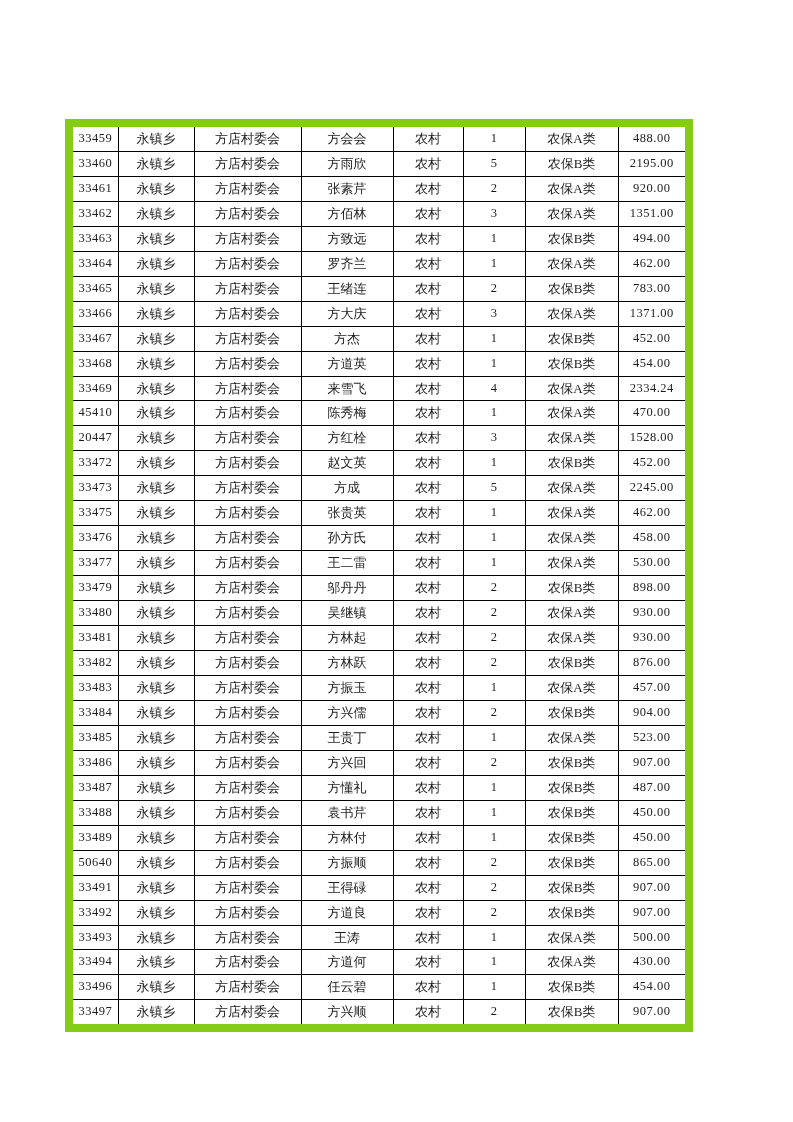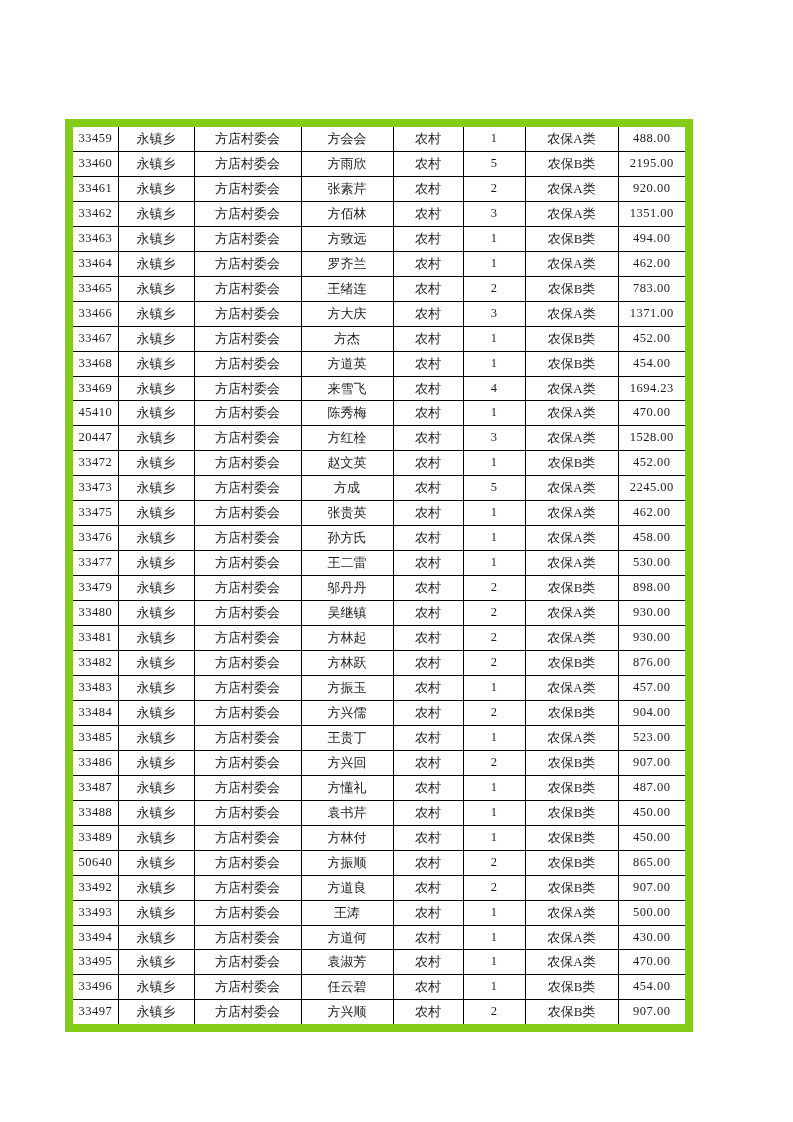--- a/index.html
+++ b/index.html
@@ -169,21 +169,21 @@
           <td class="num">454.00</td>
         </tr>
         <tr>
           <td class="num">33469</td>
           <td>永镇乡</td>
           <td>方店村委会</td>
           <td>来雪飞</td>
           <td>农村</td>
           <td class="num">4</td>
           <td>农保A类</td>
-          <td class="num">1694.23</td>
+          <td class="num">2334.24</td>
         </tr>
         <tr>
           <td class="num">45410</td>
           <td>永镇乡</td>
           <td>方店村委会</td>
           <td>陈秀梅</td>
           <td>农村</td>
           <td class="num">1</td>
           <td>农保A类</td>
           <td class="num">470.00</td>
@@ -362,20 +362,30 @@
           <td class="num">50640</td>
           <td>永镇乡</td>
           <td>方店村委会</td>
           <td>方振顺</td>
           <td>农村</td>
           <td class="num">2</td>
           <td>农保B类</td>
           <td class="num">865.00</td>
         </tr>
         <tr>
+          <td class="num">33491</td>
+          <td>永镇乡</td>
+          <td>方店村委会</td>
+          <td>王得碌</td>
+          <td>农村</td>
+          <td class="num">2</td>
+          <td>农保B类</td>
+          <td class="num">907.00</td>
+        </tr>
+        <tr>
           <td class="num">33492</td>
           <td>永镇乡</td>
           <td>方店村委会</td>
           <td>方道良</td>
           <td>农村</td>
           <td class="num">2</td>
           <td>农保B类</td>
           <td class="num">907.00</td>
         </tr>
         <tr>
@@ -390,30 +400,20 @@
         </tr>
         <tr>
           <td class="num">33494</td>
           <td>永镇乡</td>
           <td>方店村委会</td>
           <td>方道何</td>
           <td>农村</td>
           <td class="num">1</td>
           <td>农保A类</td>
           <td class="num">430.00</td>
-        </tr>
-        <tr>
-          <td class="num">33495</td>
-          <td>永镇乡</td>
-          <td>方店村委会</td>
-          <td>袁淑芳</td>
-          <td>农村</td>
-          <td class="num">1</td>
-          <td>农保A类</td>
-          <td class="num">470.00</td>
         </tr>
         <tr>
           <td class="num">33496</td>
           <td>永镇乡</td>
           <td>方店村委会</td>
           <td>任云碧</td>
           <td>农村</td>
           <td class="num">1</td>
           <td>农保B类</td>
           <td class="num">454.00</td>

